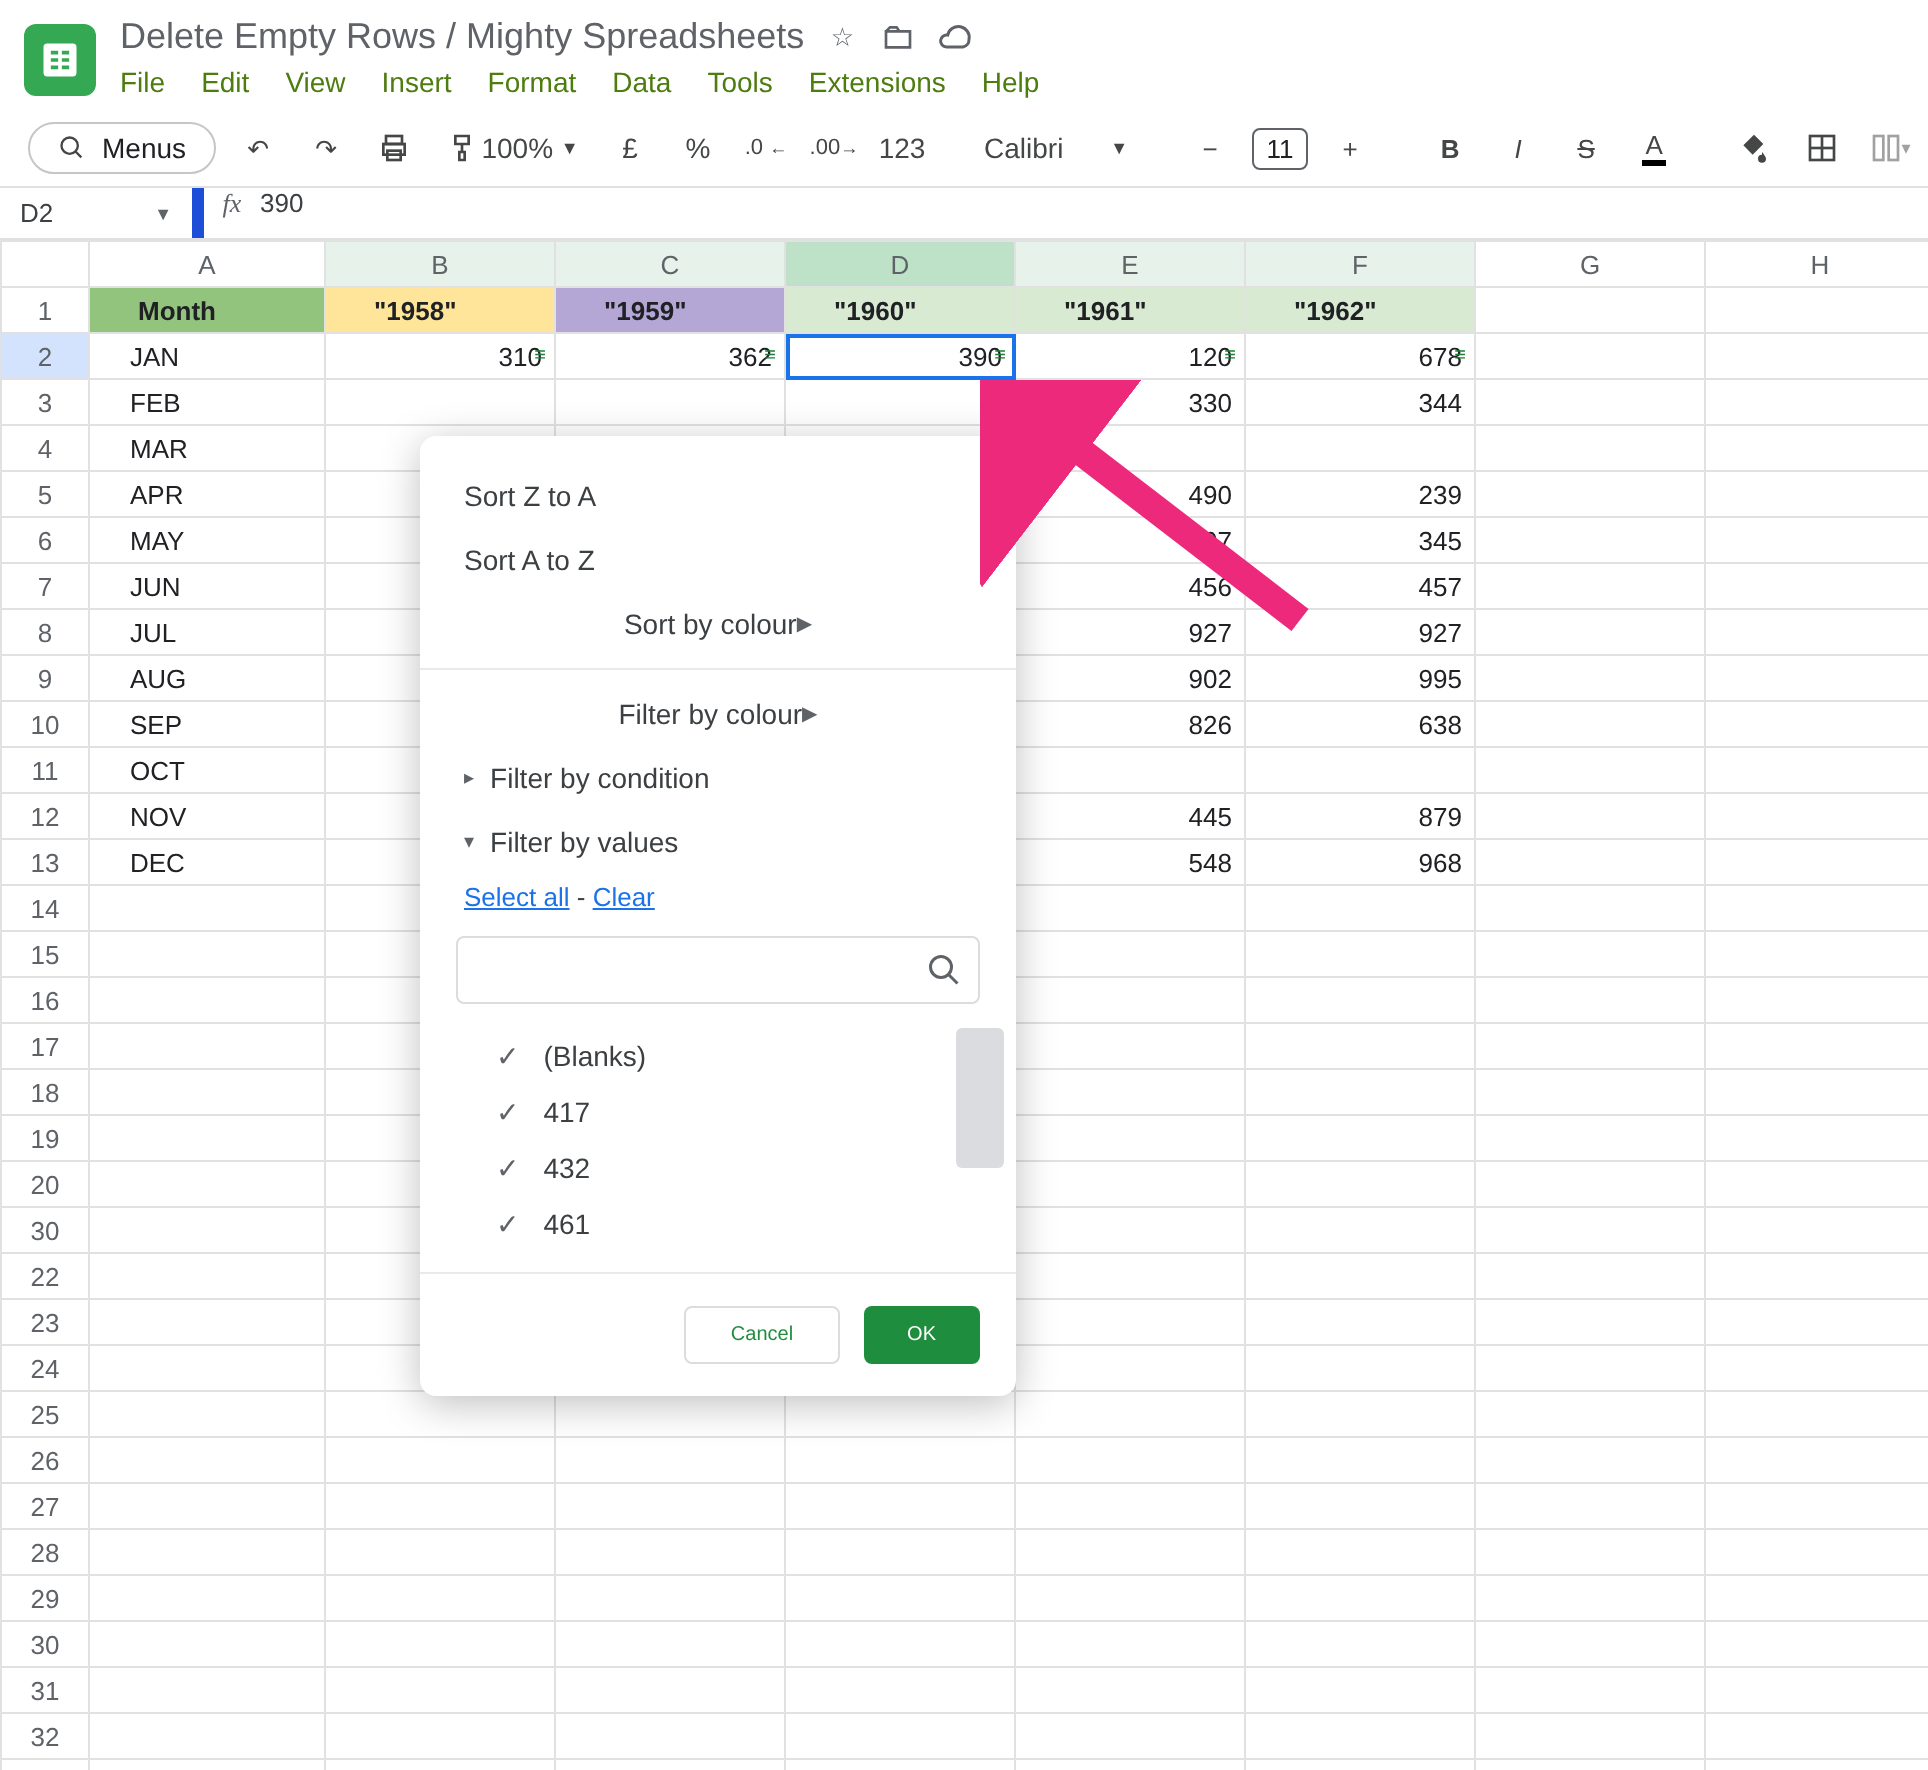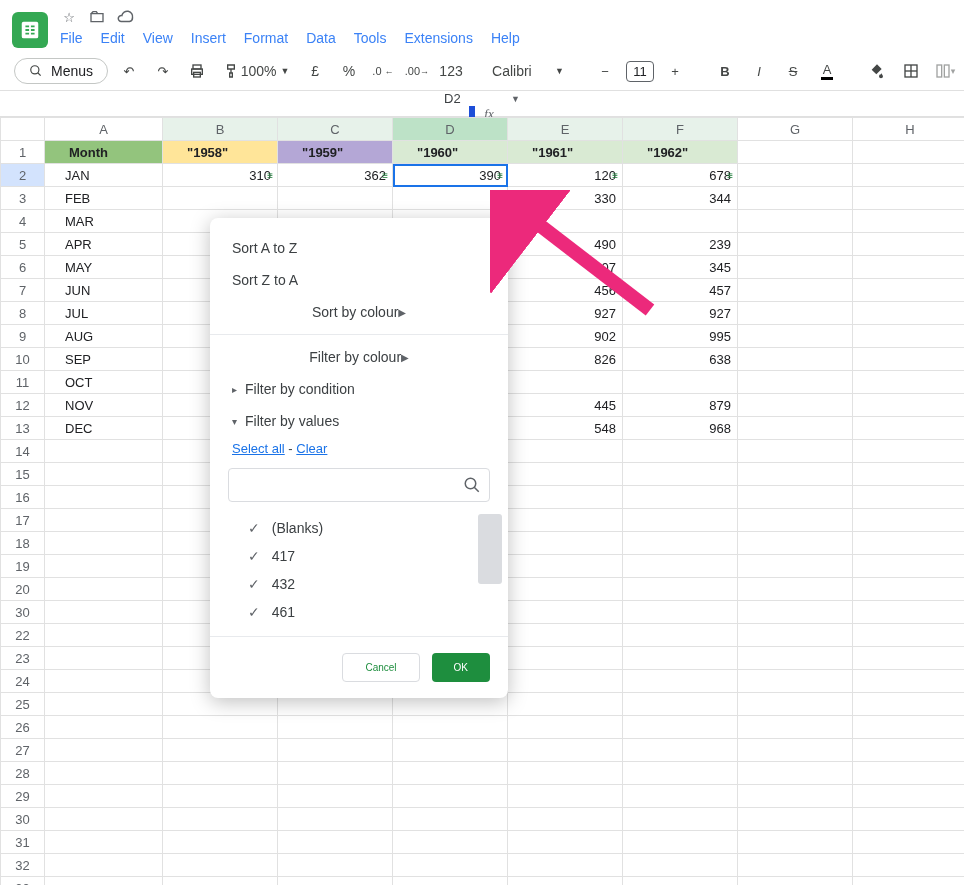--- a/index.html
+++ b/index.html
@@ -4,29 +4,29 @@
 <style>
   * { box-sizing: border-box; margin: 0; padding: 0; }
   body { font-family: Arial, sans-serif; font-size: 13px; color: #202124; background: #fff; width: 964px; height: 885px; overflow: hidden; position: relative; }
   .titlebar { display:flex; align-items:flex-start; padding:8px 12px 0 12px; gap:12px; }
   .doc-icon { width:36px; height:36px; background:#34a853; border-radius:6px; display:flex; align-items:center;justify-content:center; margin-top:4px;}
   .doc-icon svg { width:22px; height:22px; fill:#fff; }
   .title-col { flex:1; }
   .doc-title-row { display:flex; align-items:center; gap:10px; }
   .doc-title { font-size:18px; color:#5f6368; }
   .title-icon { color:#5f6368; width:18px; height:18px; display:flex;align-items:center;justify-content:center; }
-  .menus-row { display:flex; gap:18px; padding:4px 0 6px 0; color:#3b82f6; font-size:14px; }
+  .menus-row { display:flex; gap:18px; padding:4px 0 6px 0; color:#4d7c0f; font-size:14px; }
   .menus-row span { cursor:default; }
   .toolbar { display:flex; align-items:center; gap:8px; padding:6px 14px; border-bottom:1px solid #e0e0e0; }
   .tb-btn { display:flex; align-items:center; justify-content:center; min-width:26px; height:26px; border-radius:4px; color:#444746; }
   .menus-pill { border:1px solid #c4c7c5; border-radius:18px; padding:4px 14px; display:flex; align-items:center; gap:8px; font-size:14px;}
   .sep { width:1px; height:20px; background:#dadce0; margin:0 4px; }
   .font-size-box { border:1.5px solid #5f6368; border-radius:4px; padding:2px 6px; font-size:13px; display:inline-block; min-width:28px; text-align:center;}
   .tb-text { font-size:14px; color:#444746; }
-  .formula-bar { display:flex; align-items:center; height:26px; border-bottom:1px solid #e0e0e0; font-size:13px; color:#3c4043;flex-direction:column;}
+  .formula-bar { display:flex; height:26px; border-bottom:1px solid #e0e0e0; font-size:13px; color:#3c4043;}
   .name-box { width:96px; padding:0 10px; display:flex; align-items:center; justify-content:space-between; }
   .fx-label { width:26px; text-align:center; color:#5f6368; font-style:italic; font-family:serif; border-left:6px solid #1d4ed8; padding-left:8px;}
   .fx-value { padding-left:8px; }
   .grid { position:relative; }
   table.sheet { border-collapse:collapse; table-layout:fixed; width:964px; }
   table.sheet th, table.sheet td { border:1px solid #e1e1e1; height:23px; font-size:13px; }
   th.colhead { background:#fff; color:#5f6368; font-weight:normal; text-align:center; height:22px; }
   th.rowhead { background:#fff; color:#5f6368; font-weight:normal; text-align:center; width:44px; font-size:12px;}
   th.rowhead.sel { background:#d3e3fd; }
   th.corner { background:#fff; width:44px; }
@@ -69,20 +69,21 @@
 <body>
 
 <div class="titlebar">
   <div class="doc-icon">
     <svg viewBox="0 0 24 24">
         <path d="M19 3H5a2 2 0 0 0-2 2v14a2 2 0 0 0 2 2h14a2 2 0 0 0 2-2V5a2 2 0 0 0-2-2zM11 17H7v-2h4v2zm0-4H7v-2h4v2zm0-4H7V7h4v2zm6 8h-4v-2h4v2zm0-4h-4v-2h4v2zm0-4h-4V7h4v2z"></path>
       </svg>
   </div>
   <div class="title-col">
     <div class="doc-title-row">
+      <span class="doc-title">Delete Empty Rows / Mighty Spreadsheets</span>
       <span class="title-icon">☆</span>
       <span class="title-icon">
           <svg width="16" height="16" viewBox="0 0 24 24" fill="none" stroke="#5f6368" stroke-width="2">
             <path d="M3 7h18v12H3z"></path>
             <path d="M3 7l3-3h5l2 3"></path>
           </svg>
         </span>
       <span class="title-icon">
           <svg width="18" height="18" viewBox="0 0 24 24" fill="none" stroke="#5f6368" stroke-width="2">
             <path d="M18 18H7a4 4 0 1 1 .8-7.93A6 6 0 0 1 22 13a5 5 0 0 1-4 5z"></path>
@@ -583,24 +584,24 @@
           <td></td>
           <td></td>
           <td></td>
         </tr>
 </tbody>
     </table>
 </div>
 
 <div class="popup">
   <div class="row simple">
+      <span>Sort Z to A</span>
+    </div>
+  <div class="row simple">
       <span>Sort A to Z</span>
-    </div>
-  <div class="row simple">
-      <span>Sort Z to A</span>
     </div>
   <div class="row">
       <span>Sort by colour</span>
       <span class="mini-arrow">▶</span>
     </div>
   <hr>
   <div class="row">
       <span>Filter by colour</span>
       <span class="mini-arrow">▶</span>
     </div>

